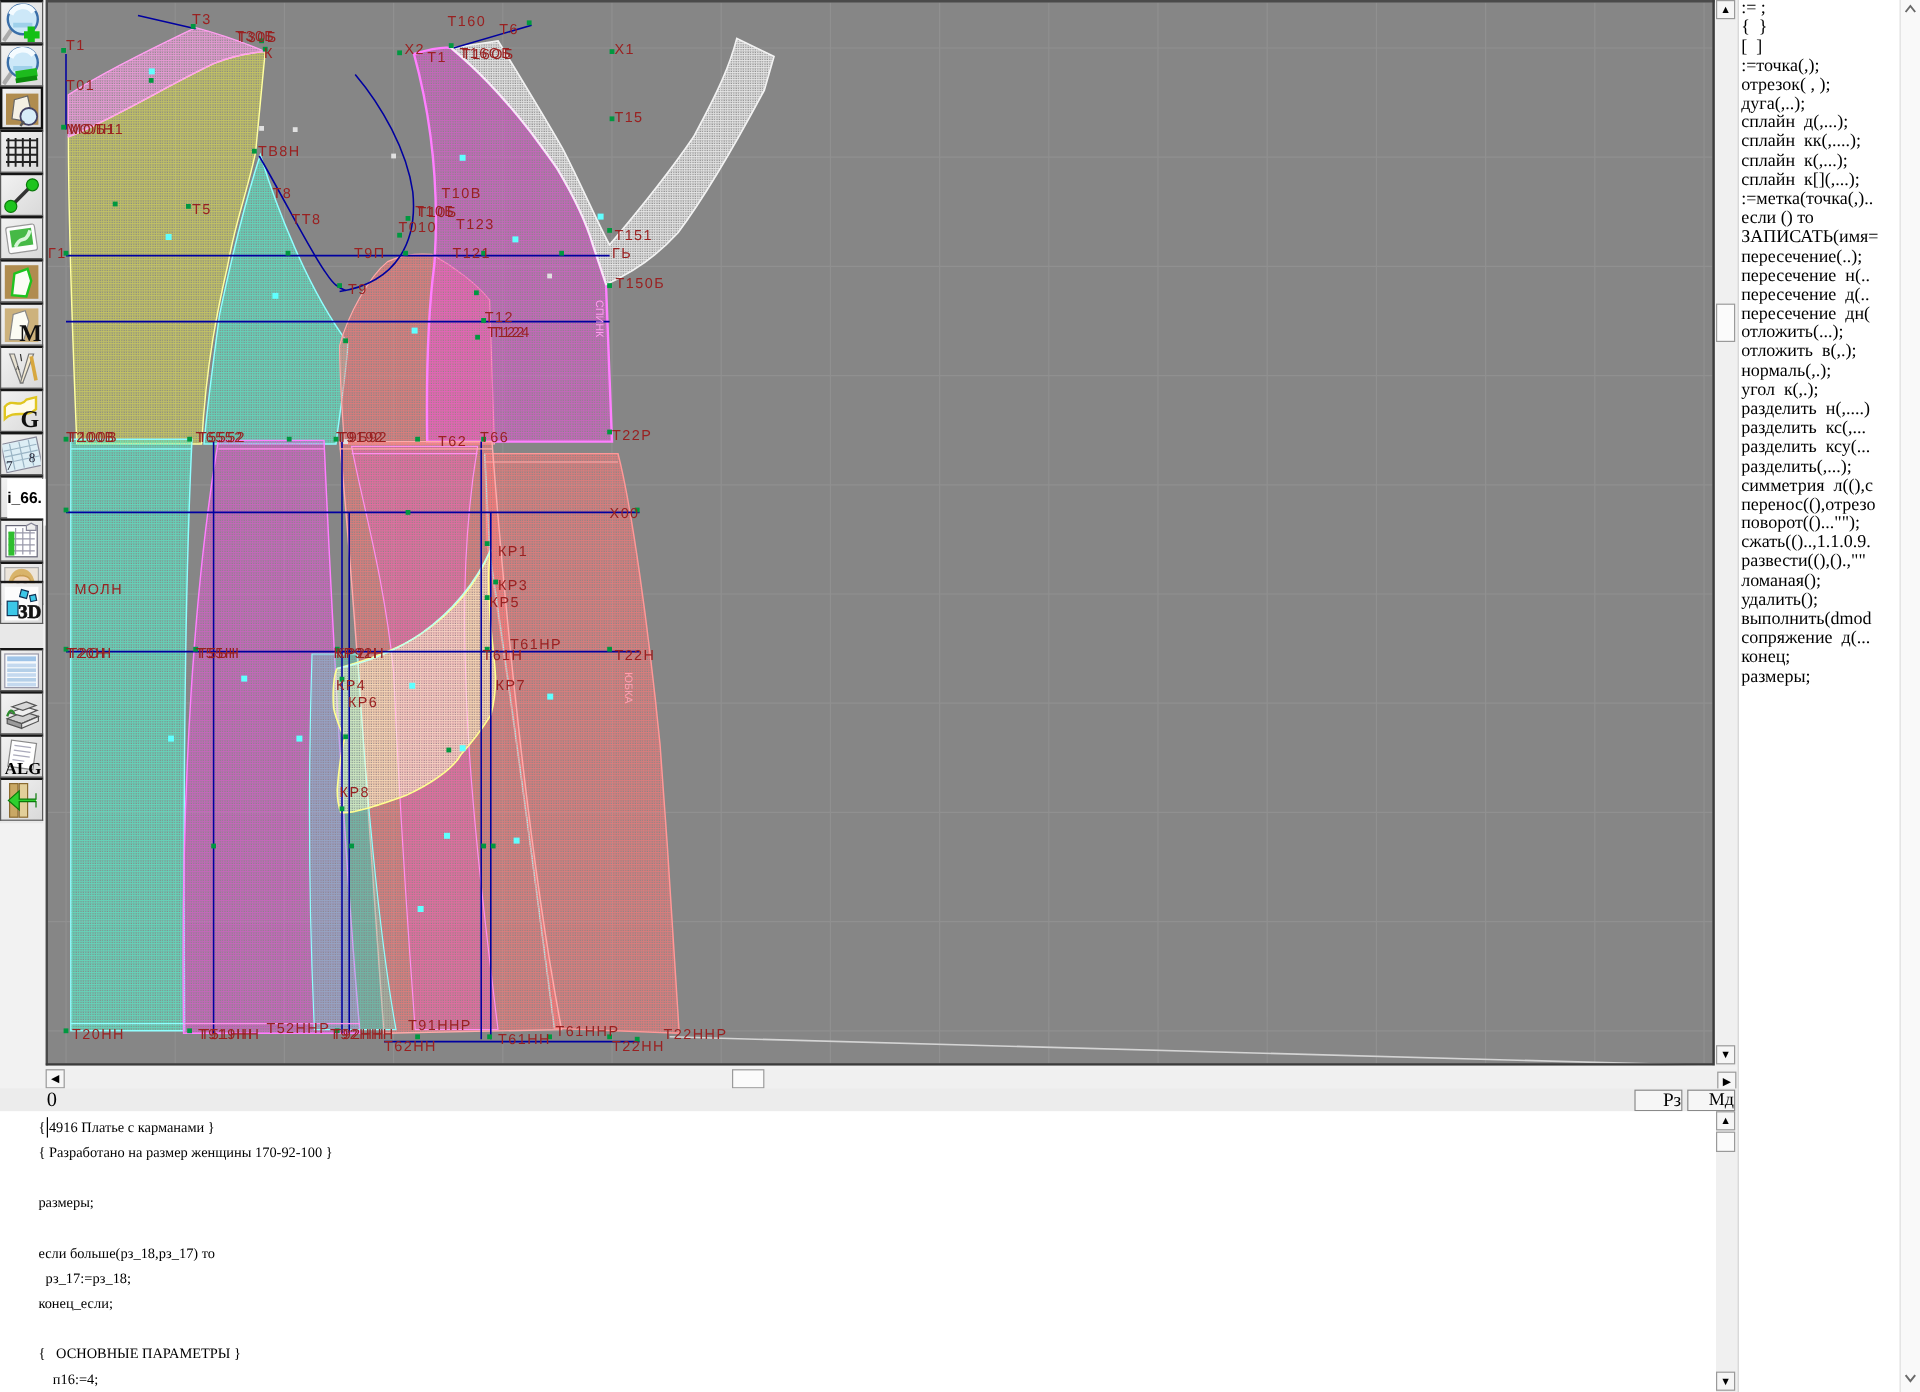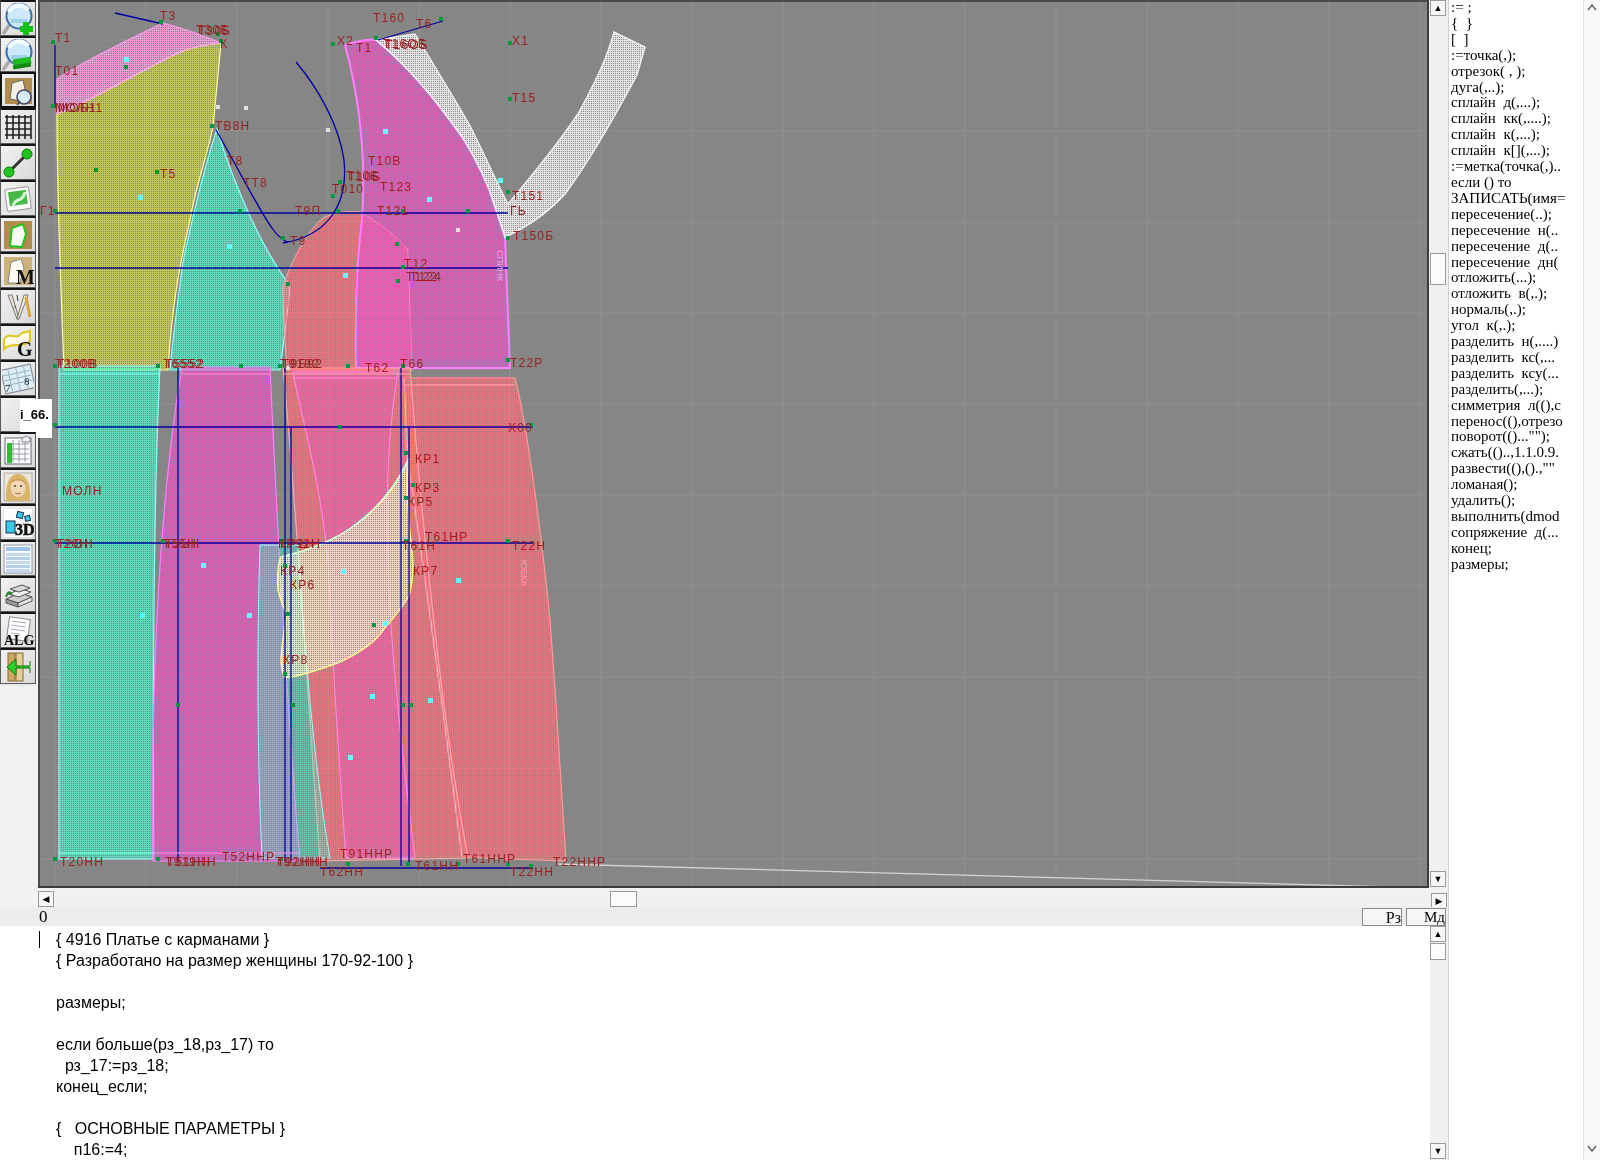--- a/index.html
+++ b/index.html
@@ -6,21 +6,21 @@
 .tcell{position:absolute;left:0;width:36px;height:36px;background:linear-gradient(135deg,#f2f2f2,#d9d9d9);border:1px solid #5a5a5a;border-top:2px solid #161616}
 #canvas{position:absolute;left:38px;top:0;width:1391px;height:888px;background:#868686}
 #vscroll{position:absolute;left:1430px;top:0;width:18px;height:889px;background:#f0f0f0}
 #hscroll{position:absolute;left:38px;top:891px;width:1410px;height:16px;background:#f0f0f0}
 #zerorow{position:absolute;left:0;top:907px;width:1448px;height:19px;background:#ececec}
 #textarea{position:absolute;left:0;top:926px;width:1430px;height:234px;background:#fff;font-size:18px;line-height:21px;color:#000}
 #tascroll{position:absolute;left:1430px;top:926px;width:18px;height:234px;background:#f0f0f0}
 #panel{position:absolute;left:1448px;top:0;width:135px;height:1160px;background:#fff;border-left:1px solid #d0d0d0}
 #pscroll{position:absolute;left:1583px;top:0;width:17px;height:1160px;background:#f9f9f9;border-left:1px solid #e0e0e0}
 #panel pre{font-family:"Liberation Serif",serif;font-size:15px;line-height:15.9px;color:#000;padding:0 0 0 2px}
-#textarea pre{font-family:Liberation Sans, sans-serif;font-size:16px;line-height:21px;padding:3px 0 0 56px}
+#textarea pre{font-family:Liberation Serif, serif;font-size:12px;line-height:21px;padding:3px 0 0 32px}
 .btn3{position:absolute;background:#f6f6f6;border:1px solid #8a8a8a;color:#000;text-align:right;font-family:"Liberation Serif",serif}
 .arr{position:absolute;background:#f6f6f6;border:1px solid #9a9a9a;width:16px;height:16px;font-size:9px;line-height:14px;text-align:center;color:#000}
 </style></head><body>
 <div id="canvas">
     <svg width="1391" height="888" viewBox="0 0 1391 888" style="display:block">
 <defs>
 <pattern id="pYel" width="2" height="2" patternUnits="userSpaceOnUse">
           <rect width="2" height="1" fill="#e8e84e"></rect>
           <rect y="1" width="1" height="1" fill="#e8e84e"></rect>
         </pattern>
@@ -326,42 +326,42 @@
     </div>
 <div class="tcell" style="top:360px;">
       <svg width="32" height="32" viewBox="0 0 32 32" style="position:absolute;left:1px;top:1px">
         <rect x="1" y="4" width="30" height="24" fill="#ddeef5" stroke="#889" transform="rotate(-12 16 16)"></rect>
         <path d="M2 10h28M2 15h28M2 20h28M8 5v22M16 5v22M24 5v22" stroke="#9ab4c4" transform="rotate(-12 16 16)"></path>
         <text x="3" y="29" font-size="11" fill="#223">7</text>
         <text x="22" y="22" font-size="11" fill="#223">8</text>
       </svg>
     </div>
 <div class="tcell" style="top:396px;">
-      <div style="position:absolute;left:19px;top:1px;width:32px;height:39px;background:#fff;font:bold 13px 'Liberation Sans',sans-serif;color:#000;line-height:32px">i_66.</div>
+      <div style="position:absolute;left:5px;top:1px;width:32px;height:39px;background:#fff;font:bold 13px 'Liberation Sans',sans-serif;color:#000;line-height:32px">i_66.</div>
     </div>
 <div class="tcell" style="top:432px;">
       <svg width="32" height="32" viewBox="0 0 32 32" style="position:absolute;left:1px;top:1px">
         <rect x="3" y="3" width="26" height="26" fill="#fff" stroke="#667"></rect>
         <path d="M5 9h22M5 14h22M5 19h22M5 24h22M11 5v22M17 5v22M23 5v22" stroke="#99a"></path>
         <rect x="5" y="8" width="5" height="20" fill="#2fbe2f"></rect>
         <path d="M20 3 l4 -2 l4 2 v4 h-8 Z" fill="#eee" stroke="#889"></path>
       </svg>
     </div>
 <div class="tcell" style="top:468px;">
       <svg width="32" height="32" viewBox="0 0 32 32" style="position:absolute;left:1px;top:1px">
         <rect x="2" y="2" width="28" height="28" fill="#ece5da" stroke="#aaa"></rect>
         <path d="M4 30 C3 12 8 3 16 3 C24 3 29 12 28 30 Z" fill="#d9b46a"></path>
         <ellipse cx="16" cy="17" rx="7.5" ry="9" fill="#f2d6b8"></ellipse>
         <path d="M8 14 C8 6 24 6 24 14 C22 8 10 8 8 14 Z" fill="#c89c50"></path>
         <ellipse cx="13" cy="15" rx="1.2" ry="1" fill="#6a4a2a"></ellipse>
         <ellipse cx="19" cy="15" rx="1.2" ry="1" fill="#6a4a2a"></ellipse>
         <path d="M13 22 q3 2 6 0" stroke="#b06a50" fill="none"></path>
       </svg>
     </div>
-<div class="tcell" style="top:504px;text-decoration:underline;">
+<div class="tcell" style="top:484px;text-decoration:underline;">
       <svg width="32" height="32" viewBox="0 0 32 32" style="position:absolute;left:1px;top:1px">
         <rect x="2" y="2" width="28" height="28" fill="#fcfcfc"></rect>
         <rect x="4" y="14" width="9" height="12" fill="#3cc8e8" stroke="#135"></rect>
         <rect x="15" y="5" width="6" height="6" fill="#3cc8e8" stroke="#135" transform="rotate(15 18 8)"></rect>
         <rect x="23" y="9" width="5" height="5" fill="#3cc8e8" stroke="#135" transform="rotate(-12 25 11)"></rect>
         <text x="13" y="28" font-family="Liberation Serif,serif" font-size="16" font-weight="bold" fill="#111" stroke="#111" stroke-width="0.6">3D</text>
       </svg>
     </div>
 <div class="tcell" style="top:540px;">
       <svg width="32" height="32" viewBox="0 0 32 32" style="position:absolute;left:1px;top:1px">

